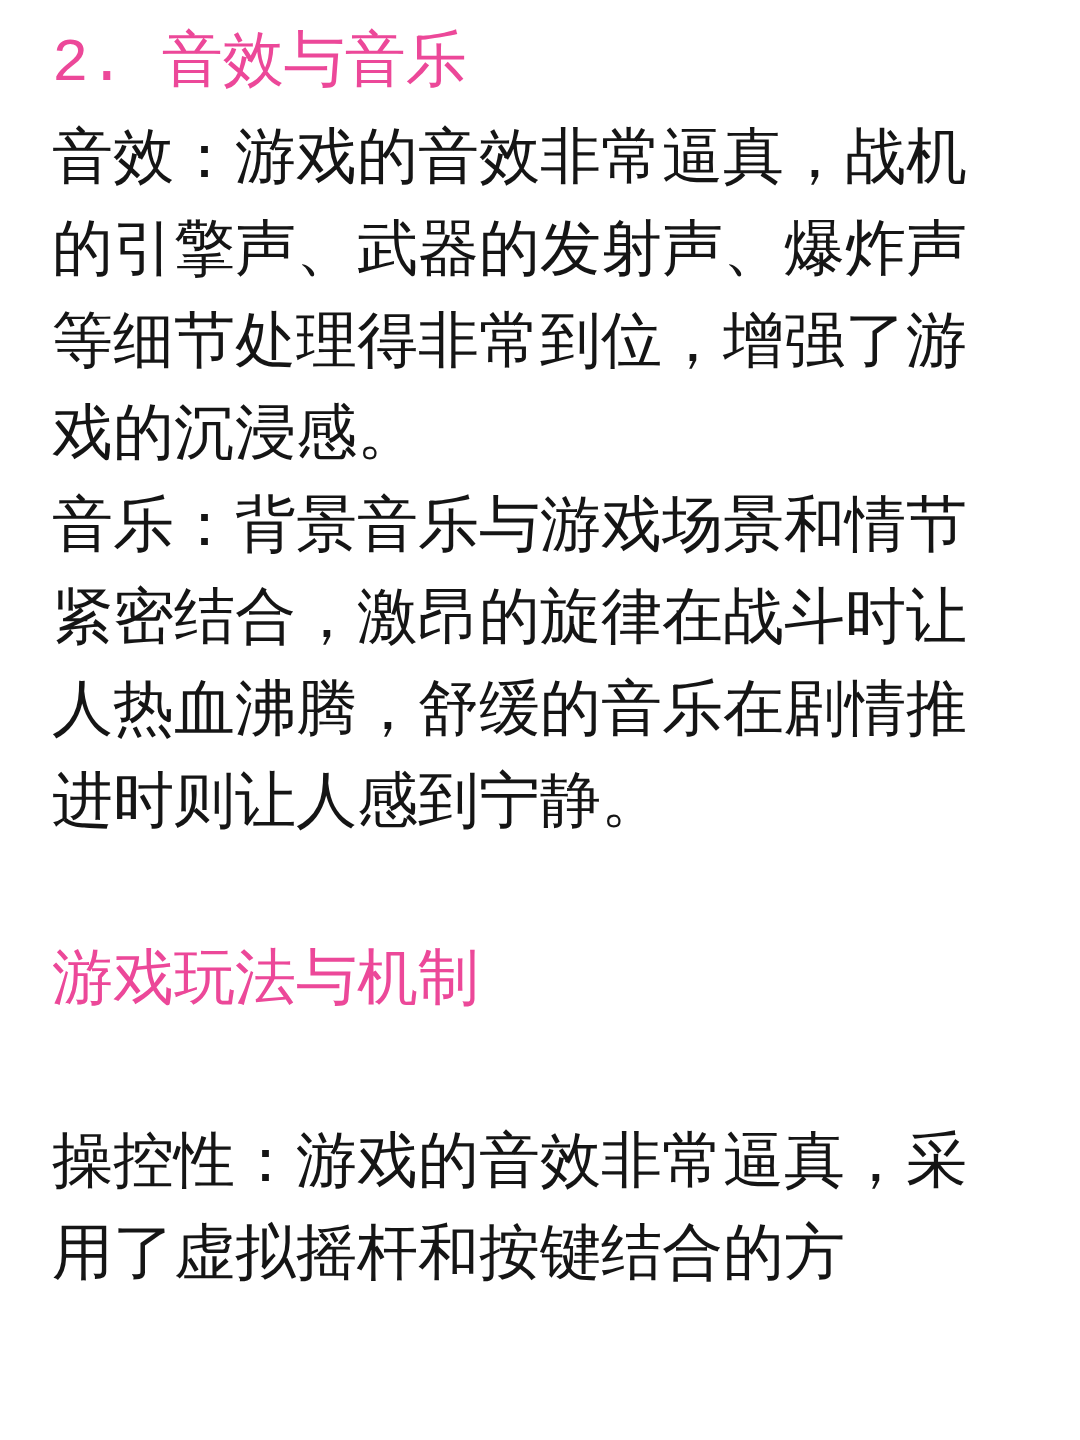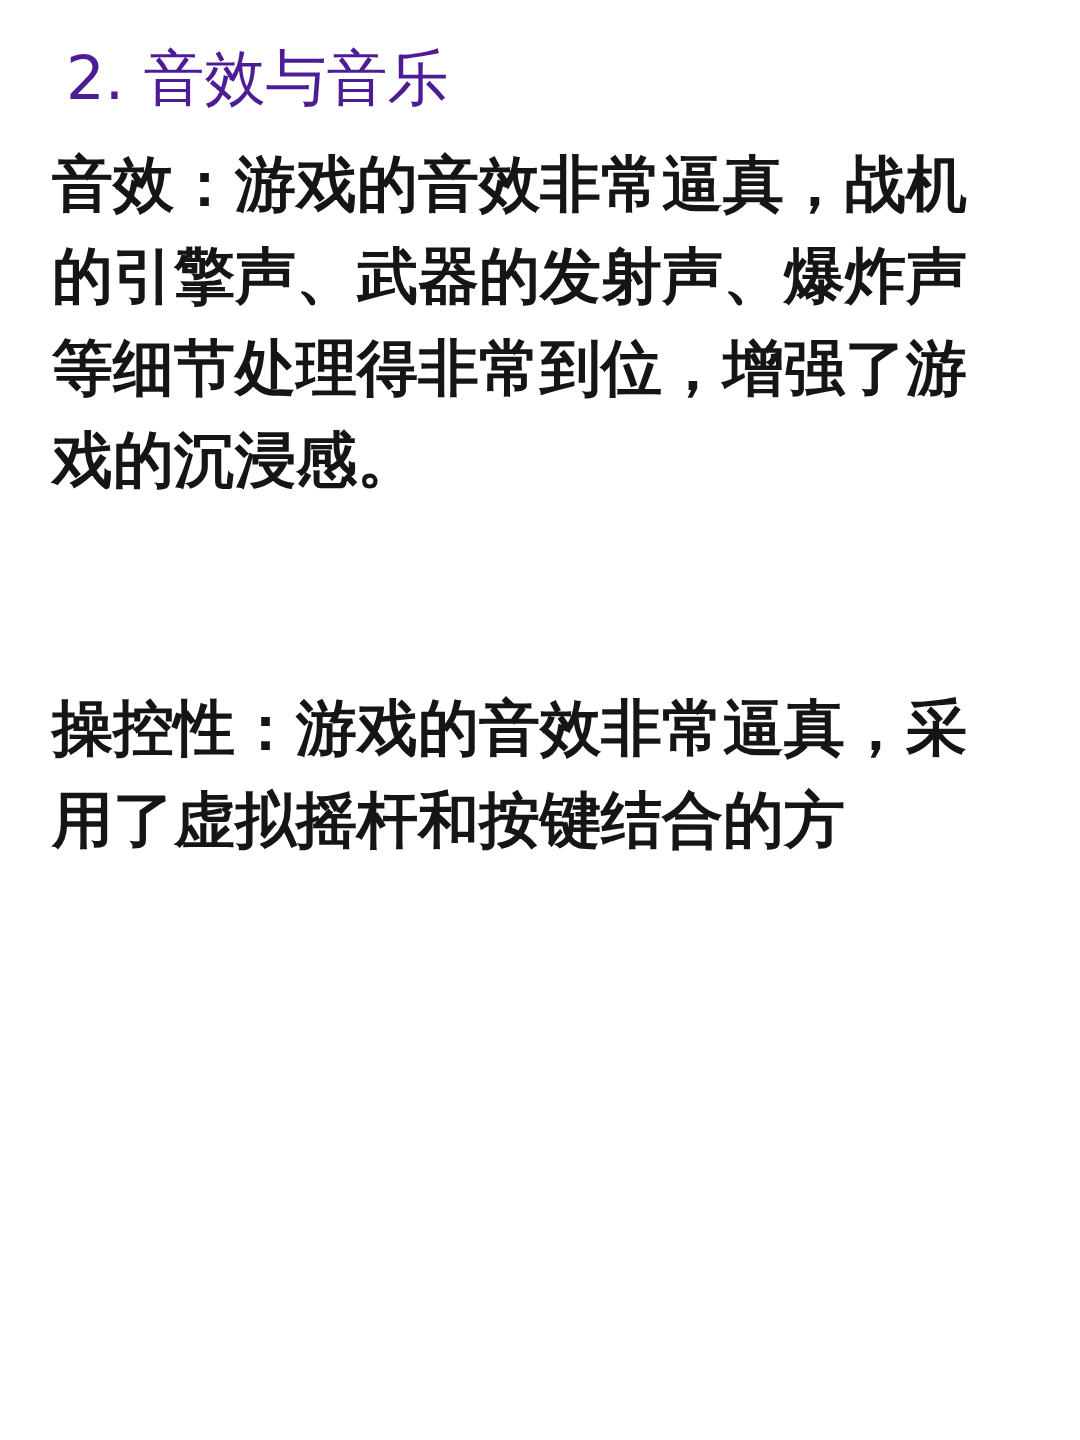--- a/index.html
+++ b/index.html
@@ -18,51 +18,54 @@
     box-sizing: border-box;
     width: 1080px;
     height: 1440px;
     padding: 18px 58px 0 52px;
     background: #ffffff;
   }
   .para {
     font-size: 61px;
     line-height: 92px;
     letter-spacing: 0px;
-    font-weight: 700;
+    font-weight: 400;
     color: #151515;
     margin: 0;
     text-align: left;
     word-break: break-all;
   }
   .heading {
     font-size: 61px;
     line-height: 92px;
     font-weight: 500;
-    color: #4c1d95;
-    margin: 14px;
+    color: #ec4899;
+    margin: 0;
+    font-family: Liberation Mono, monospace;
   }
   .spacer-lg {
     height: 90px;
   }
   .spacer-md {
     height: 86px;
   }
 </style>
 </head>
 <body>
 
 <div class="page">
 
   <h2 class="heading">2. 音效与音乐</h2>
 
   <p class="para">音效：游戏的音效非常逼真，战机的引擎声、武器的发射声、爆炸声等细节处理得非常到位，增强了游戏的沉浸感。</p>
 
+  <p class="para">音乐：背景音乐与游戏场景和情节紧密结合，激昂的旋律在战斗时让人热血沸腾，舒缓的音乐在剧情推进时则让人感到宁静。</p>
 
   <div class="spacer-lg"></div>
 
+  <h2 class="heading">游戏玩法与机制</h2>
 
   <div class="spacer-md"></div>
 
 
   <p class="para">操控性：游戏的音效非常逼真，采用了虚拟摇杆和按键结合的方</p>
 
 </div>
 
 </body></html>

